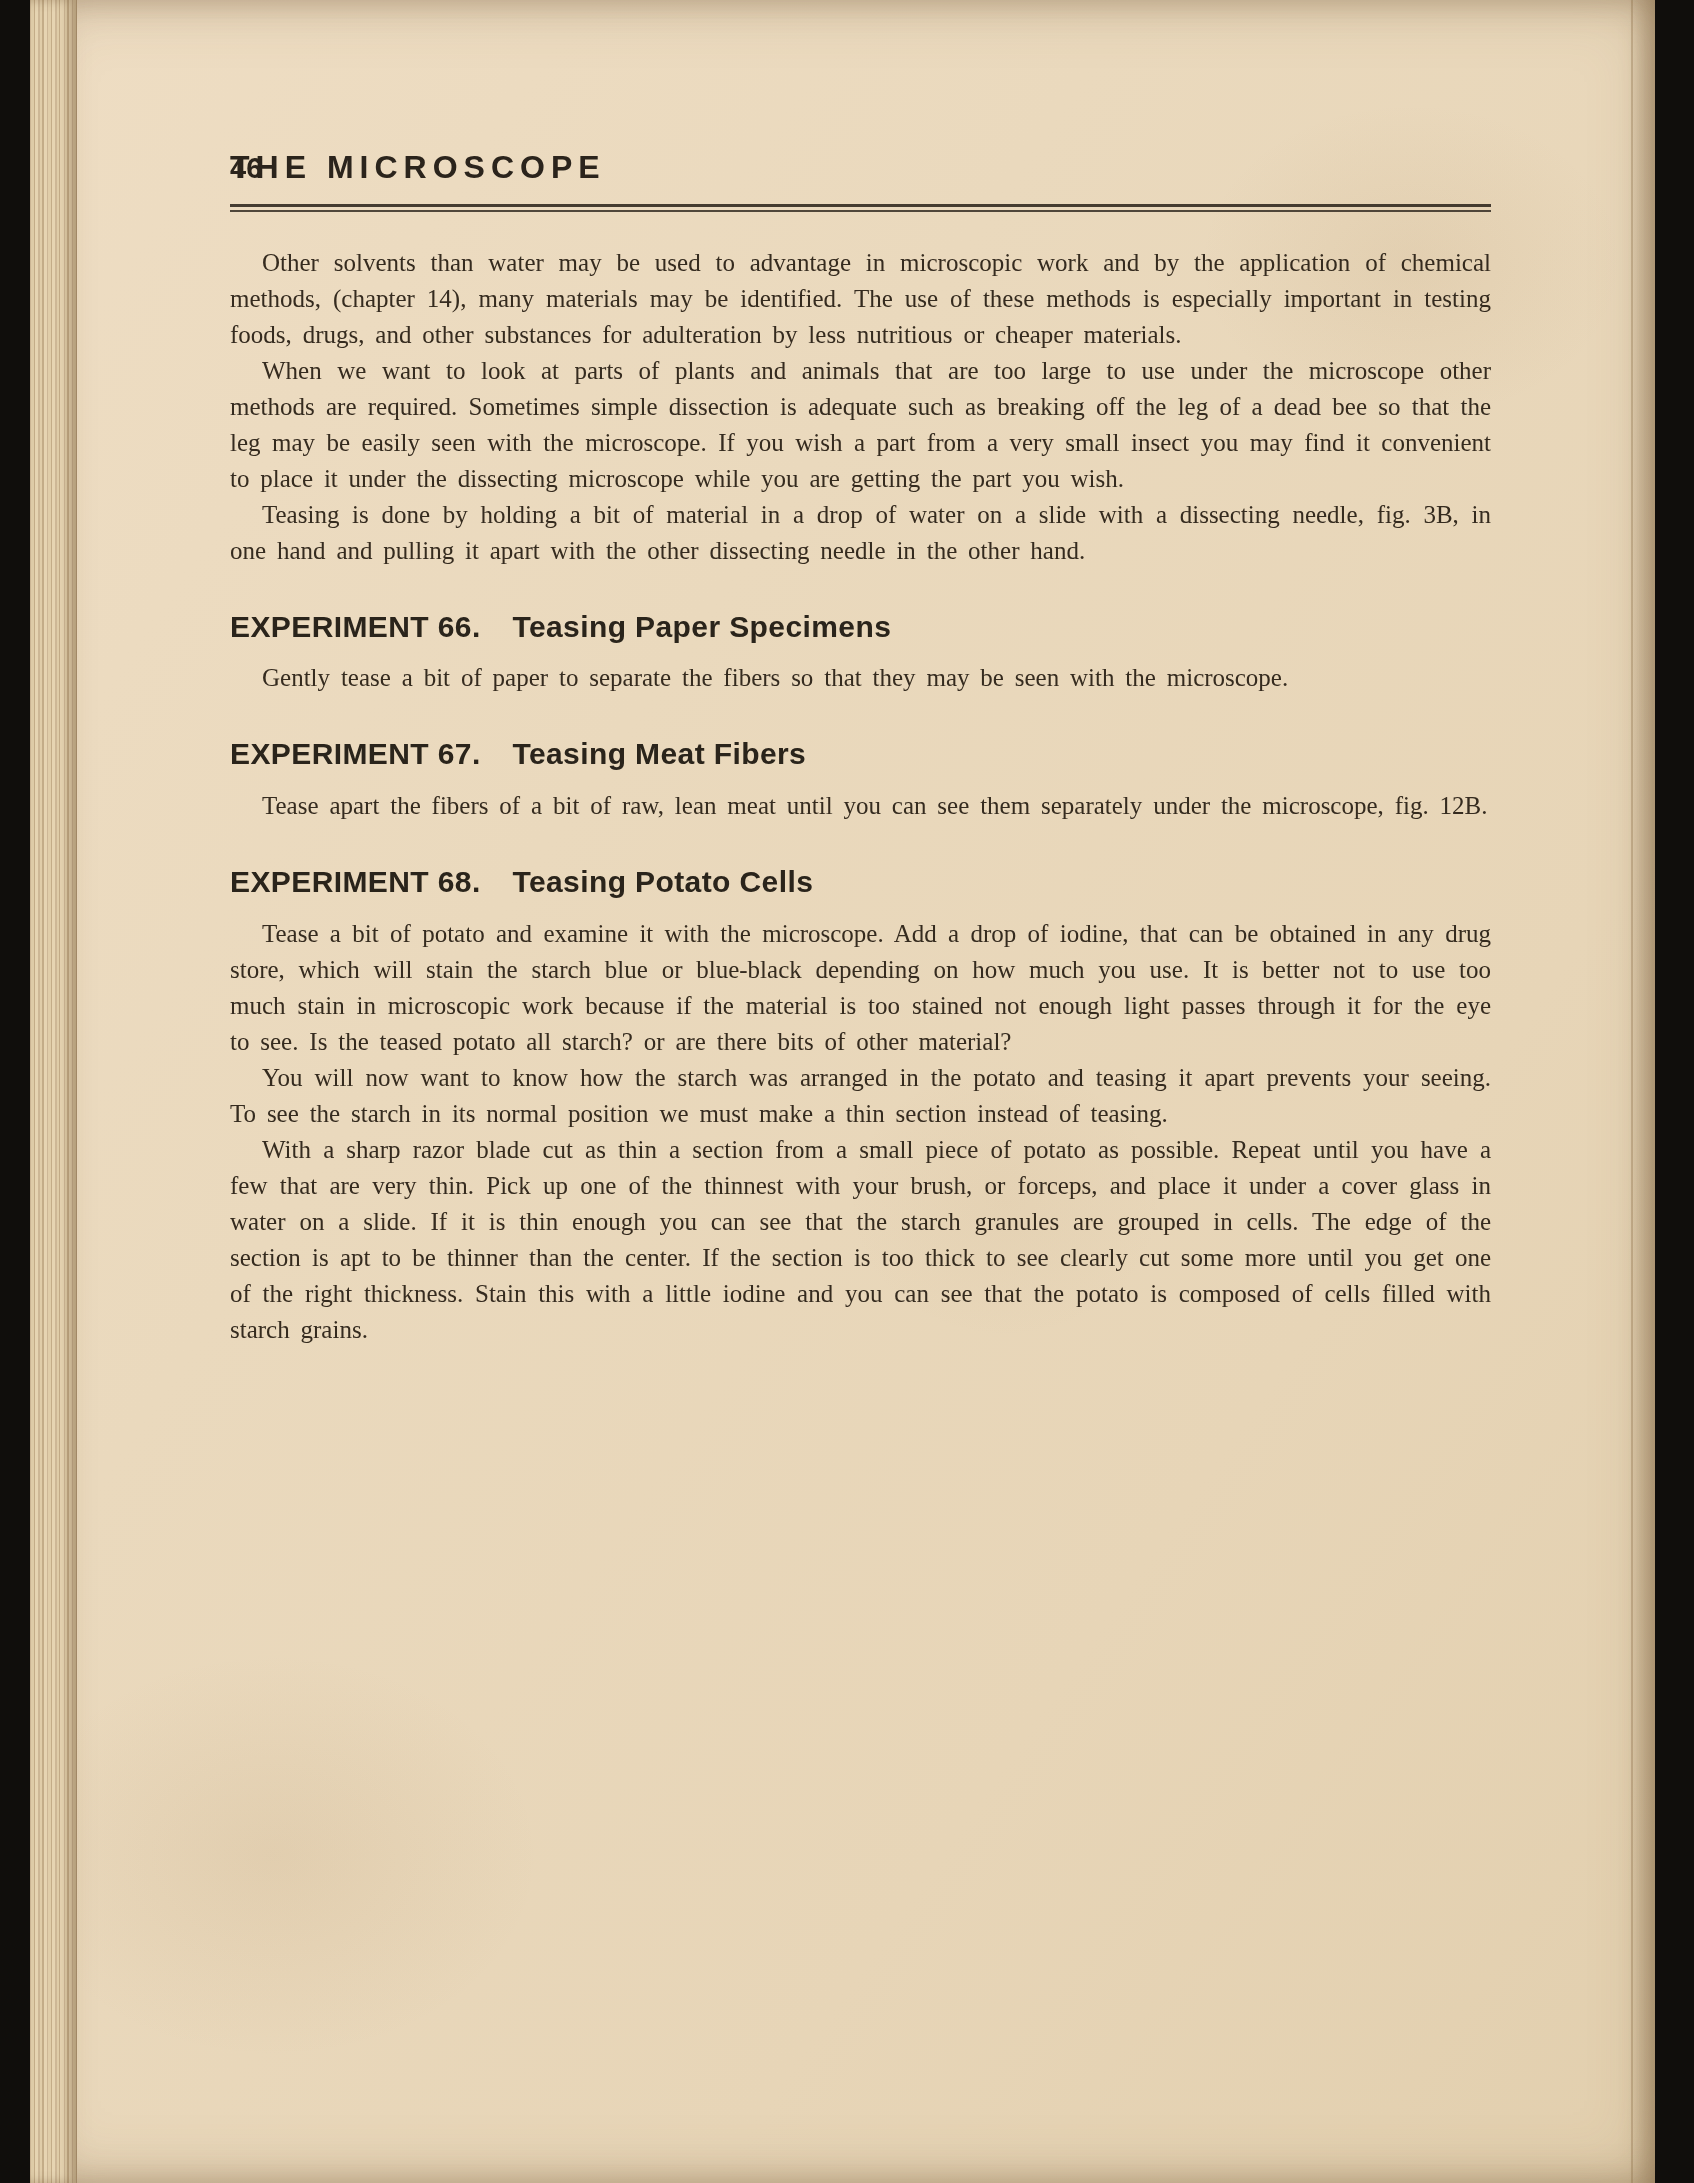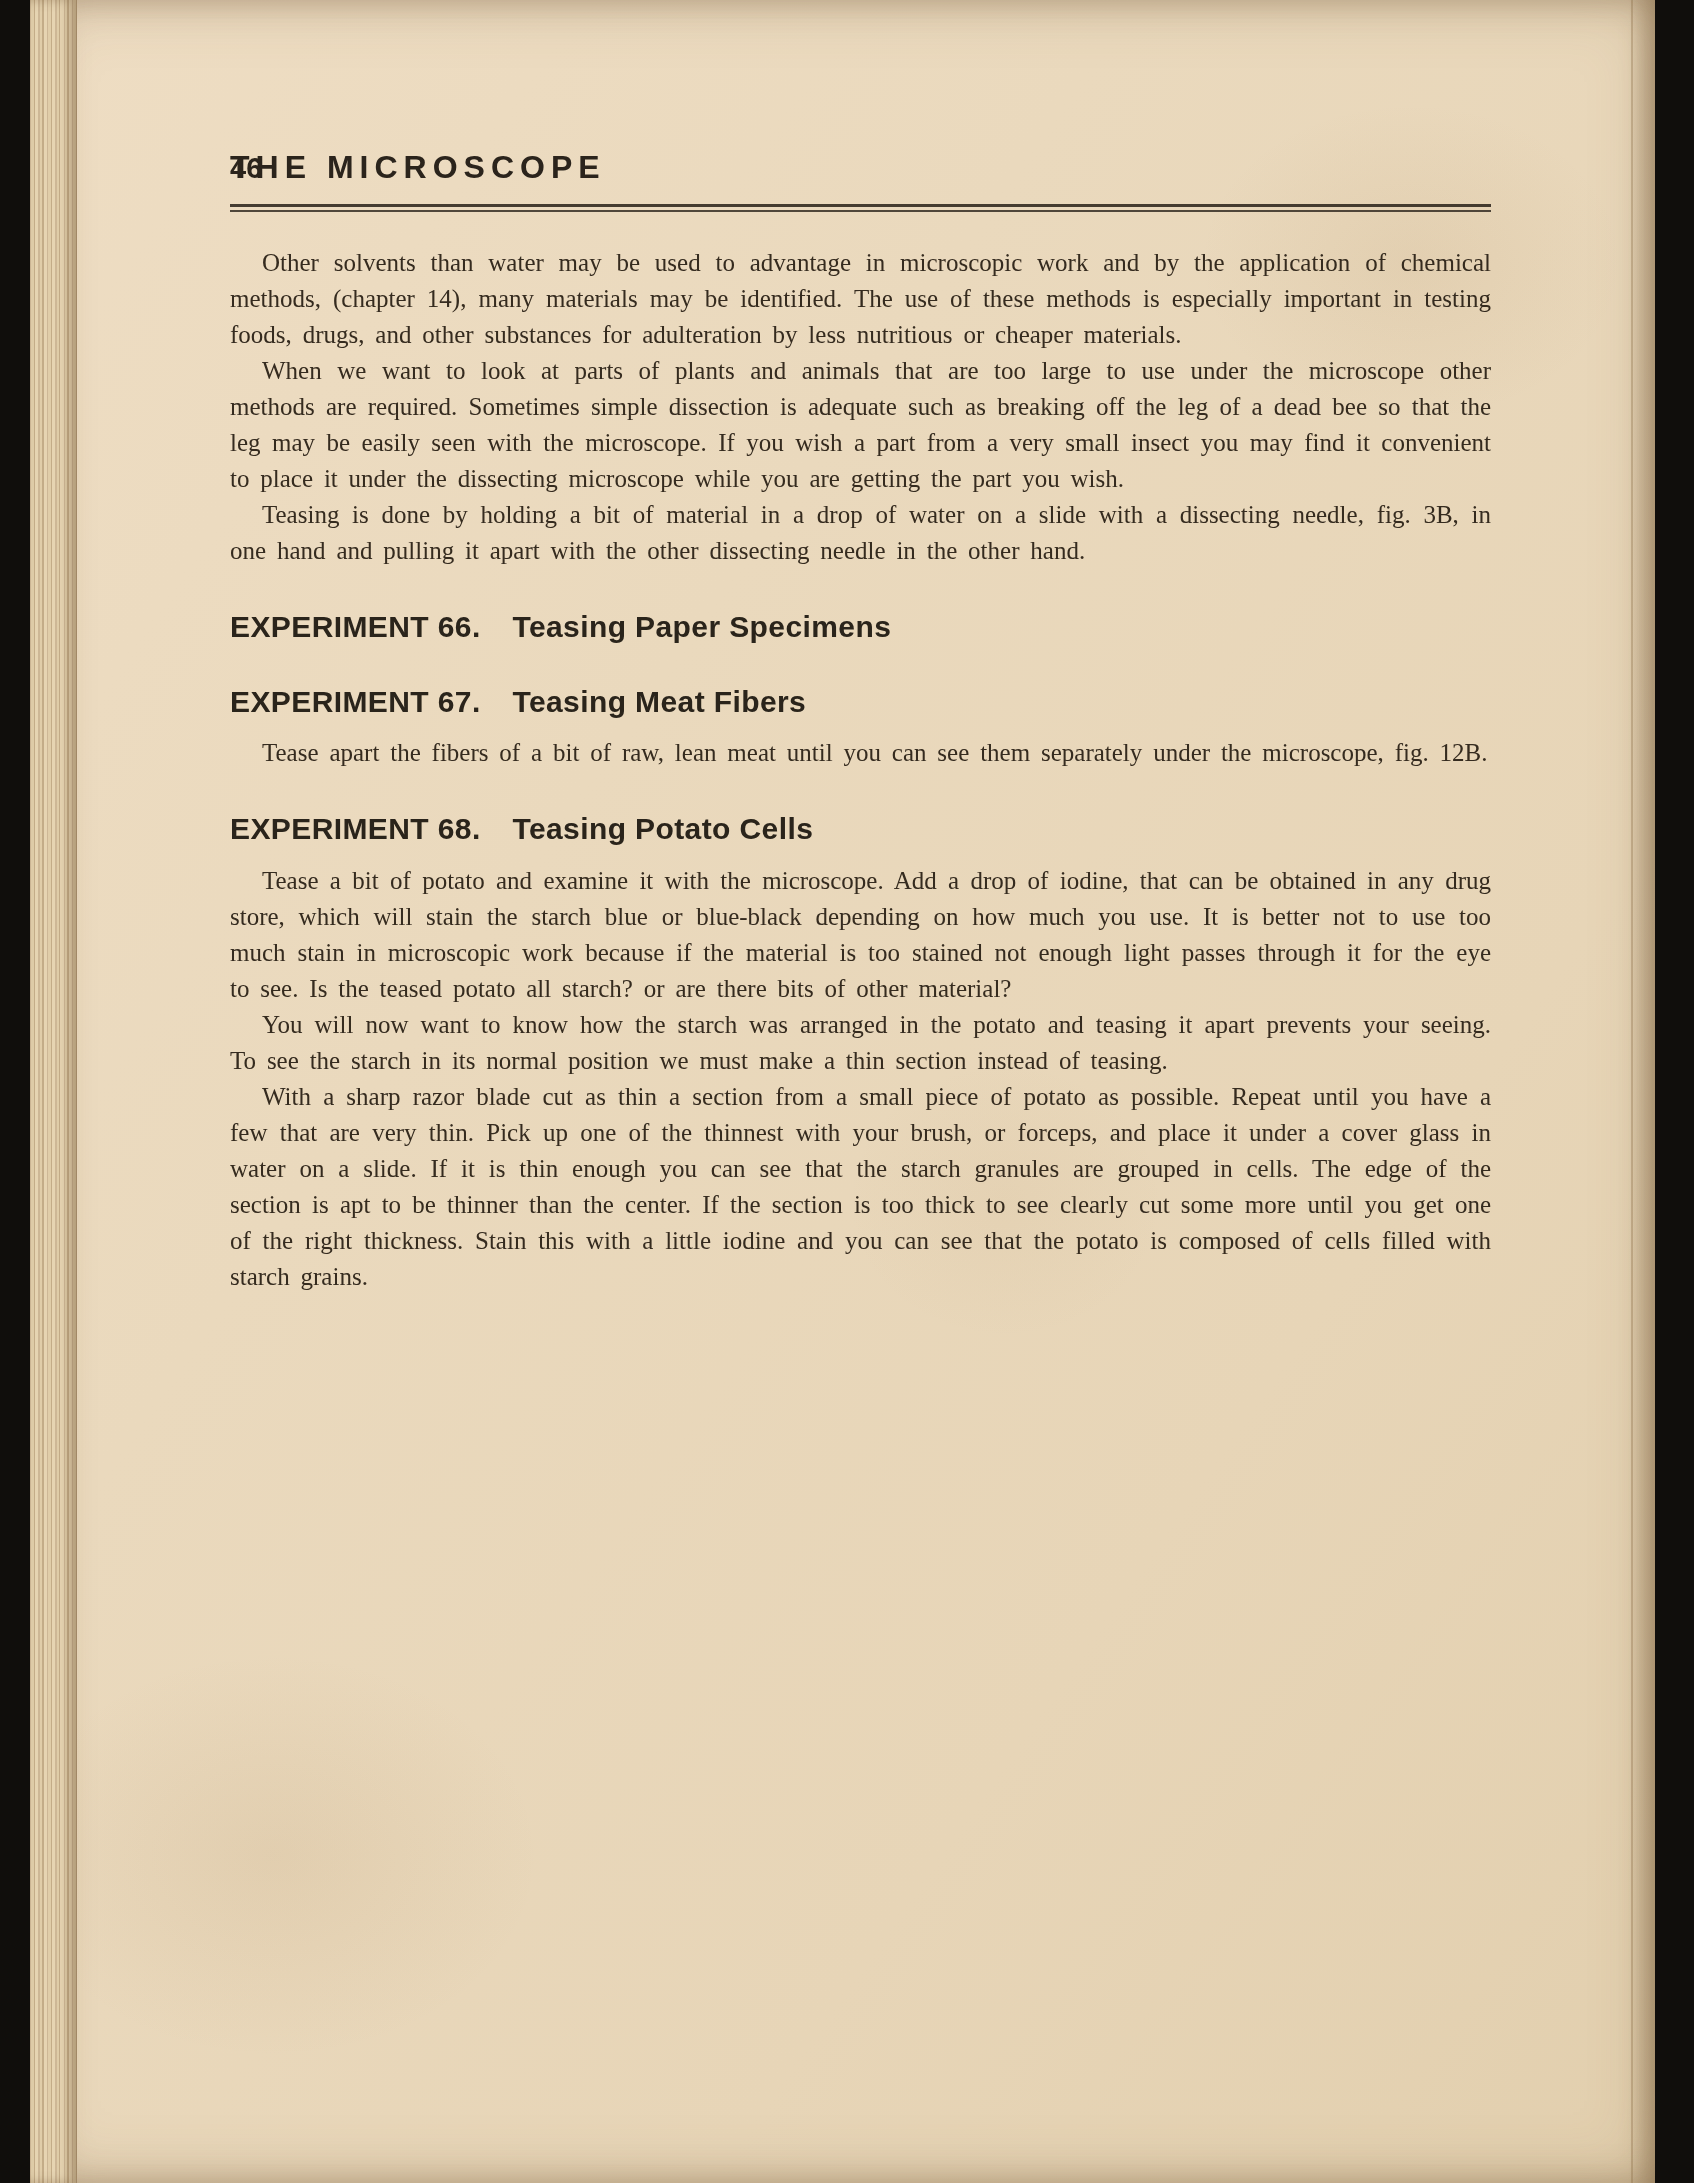--- a/index.html
+++ b/index.html
@@ -165,20 +165,21 @@
     <div class="body-text">
 
       <p class="para">Other solvents than water may be used to advantage in microscopic work and by the application of chemical methods, (chapter 14), many materials may be identified. The use of these methods is especially important in testing foods, drugs, and other substances for adulteration by less nutritious or cheaper materials.</p>
       <p class="para">When we want to look at parts of plants and animals that are too large to use under the microscope other methods are required. Sometimes simple dissection is adequate such as breaking off the leg of a dead bee so that the leg may be easily seen with the microscope. If you wish a part from a very small insect you may find it convenient to place it under the dissecting microscope while you are getting the part you wish.</p>
       <p class="para gap">Teasing is done by holding a bit of material in a drop of water on a slide with a dissecting needle, fig. 3B, in one hand and pulling it apart with the other dissecting needle in the other hand.</p>
 
       <h2 class="exp">
         <span class="exp-label">EXPERIMENT 66.</span>
         <span class="exp-title">Teasing Paper Specimens</span>
       </h2>
+      <p class="para">Gently tease a bit of paper to separate the fibers so that they may be seen with the microscope.</p>
 
       <h2 class="exp">
         <span class="exp-label">EXPERIMENT 67.</span>
         <span class="exp-title">Teasing Meat Fibers</span>
       </h2>
       <p class="para">Tease apart the fibers of a bit of raw, lean meat until you can see them separately under the microscope, fig. 12B.</p>
 
       <h2 class="exp">
         <span class="exp-label">EXPERIMENT 68.</span>
         <span class="exp-title">Teasing Potato Cells</span>

